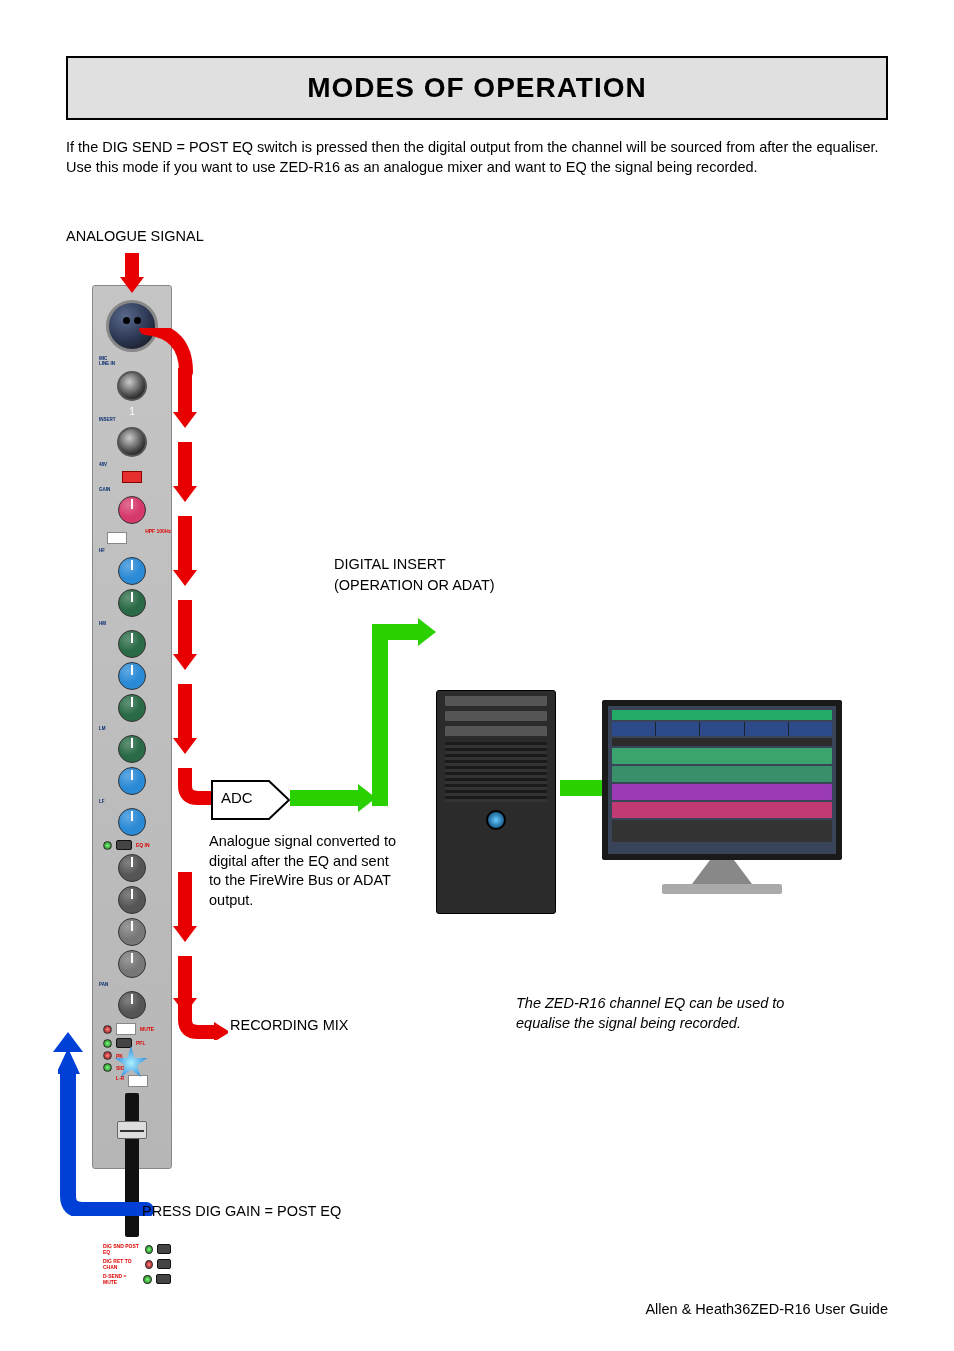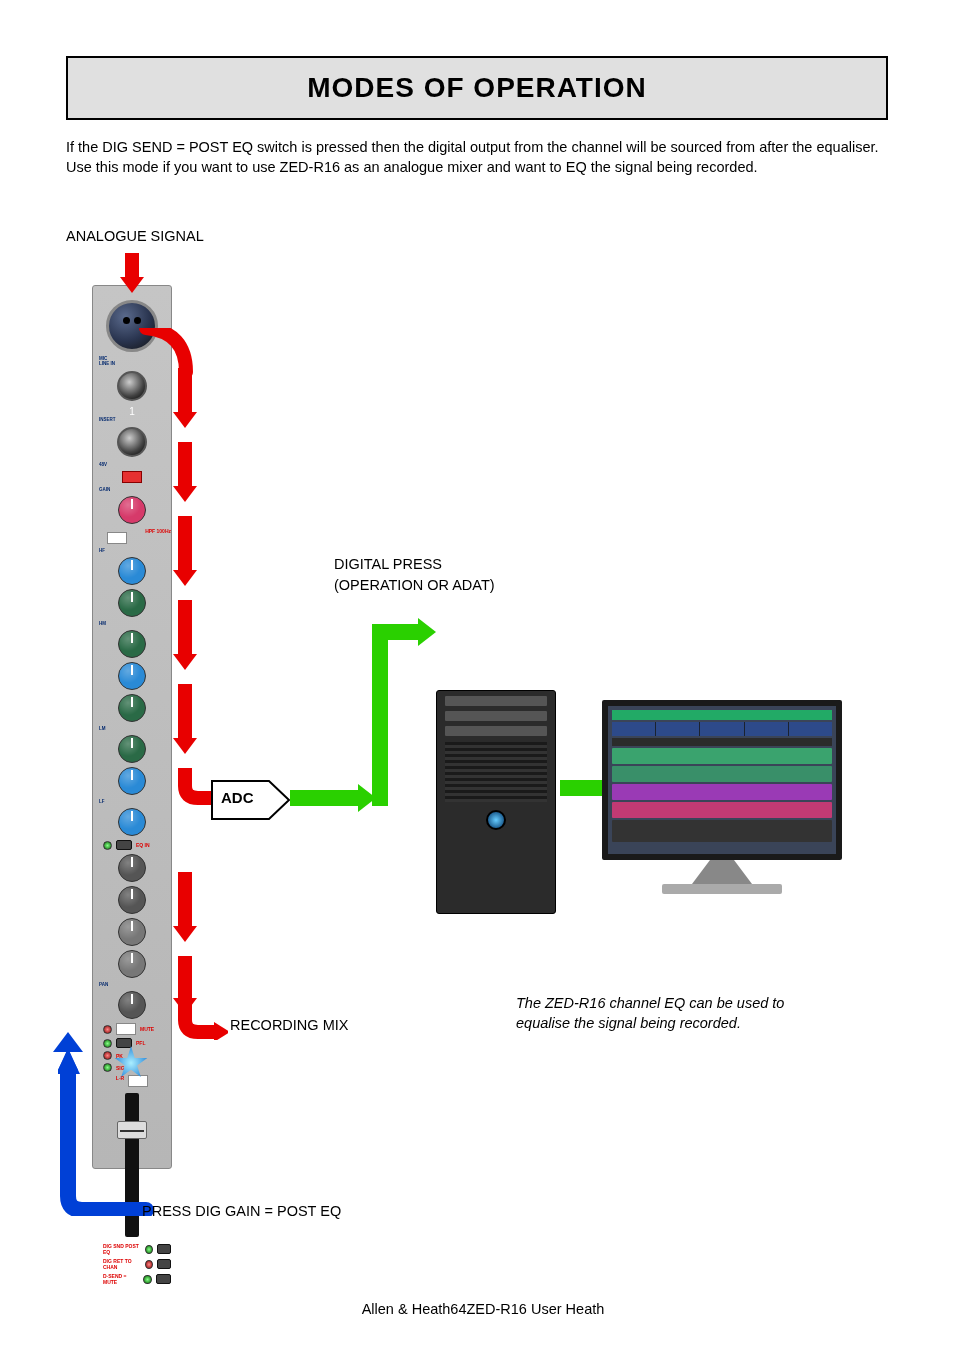--- a/index.html
+++ b/index.html
@@ -129,21 +129,21 @@
     width:100%; height:160px; background:#3a4458; border:6px solid #1a1a1a; border-radius:2px;
     padding:4px; position:relative; overflow:hidden;
   }
   .screen .titlebar{height:10px;background:#2a6;}
   .screen .track{height:16px;margin-top:2px;border-radius:1px;}
   .screen .t1{background:#3aa36e;} .screen .t2{background:#9a3ab5;} .screen .t3{background:#c23a74;}
   .screen .timeline{height:8px;background:#2b2b2b;margin-top:2px;}
   .stand{width:60px;height:24px;background:#888;margin:0 auto;clip-path:polygon(30% 0,70% 0,100% 100%,0 100%);}
   .base{width:120px;height:10px;background:#aaa;margin:0 auto;border-radius:2px;}
 
-  .footer { position:absolute; bottom:34px; left:78px; right:66px; font-size:14.5px; display:flex; justify-content:center;}
+  .footer { position:absolute; bottom:34px; left:78px; right:66px; font-size:14.5px; display:flex; justify-content:flex-end;}
 
   .star{
     position:absolute; width:34px;height:34px; color:#00aaff;
     clip-path: polygon(50% 0,61% 35%,98% 35%,68% 57%,79% 91%,50% 70%,21% 91%,32% 57%,2% 35%,39% 35%);
     background: radial-gradient(#aef,#06c);
   }
 </style>
 </head>
 <body>
 
@@ -279,30 +279,31 @@
 
   <svg style="position:absolute; left:178px; top:1002px; width:50px; height:38px;">
     <path d="M7 0 L7 18 Q7 30 20 30 L36 30" stroke="#e80000" stroke-width="14" fill="none"></path>
     <polygon points="36,20 52,30 36,40" fill="#e80000"></polygon>
   </svg>
 
   <div class="adc-wrap" style="left:211px; top:780px;">
     <svg width="80" height="40" style="position:absolute;">
       <polygon points="1,1 58,1 78,20 58,39 1,39" fill="#fff" stroke="#000" stroke-width="2"></polygon>
     </svg>
-    <div style="position:absolute; left:10px; top:9px; font-size:15px;font-weight:bold;">ADC</div>
-  </div>
-
+    <div style="position:absolute; left:10px; top:9px; font-size:15px;">ADC</div>
+  </div>
+
+  <div class="caption" style="left:209px; top:832px; width:190px;">Analogue signal converted to digital after the EQ and sent to the FireWire Bus or ADAT output.</div>
 
   <div class="arrow-green h" style="left:290px; top:790px; width:70px; height:16px;"></div>
   <div class="arrow-green" style="left:372px; top:640px; width:16px; height:166px;"></div>
   <div class="arrow-green h" style="left:372px; top:624px; width:48px; height:16px;"></div>
   <div class="arrow-green h" style="left:560px; top:780px; width:50px; height:16px;"></div>
 
-  <div class="caption" style="left:334px; top:555px;">DIGITAL PRESS</div>
+  <div class="caption" style="left:334px; top:555px;">DIGITAL INSERT</div>
   <div class="caption" style="left:334px; top:576px;">(OPERATION OR ADAT)</div>
 
   <div class="tower" style="left:436px; top:690px;">
     <div class="drive"></div>
       <div class="drive"></div>
       <div class="drive"></div>
     <div class="vent"></div>
     <div class="pwr"></div>
   </div>
 
@@ -337,16 +338,16 @@
     <polygon points="-2,28 10,4 22,28" fill="#0040d6"></polygon>
   </svg>
   <div class="arrow-blue up" style="left:60px; top:1050px; width:16px; height:0;"></div>
 
   <div class="star" style="left:114px; top:1046px;"></div>
 
   <div class="caption" style="left:142px; top:1202px;">PRESS DIG GAIN = POST EQ</div>
 
   <div class="footer">
     <span>Allen &amp; Heath</span>
-    <span>64</span>
-    <span>ZED-R16 User Heath</span>
+    <span>36</span>
+    <span>ZED-R16 User Guide</span>
   </div>
 </div>
 
 </body></html>

